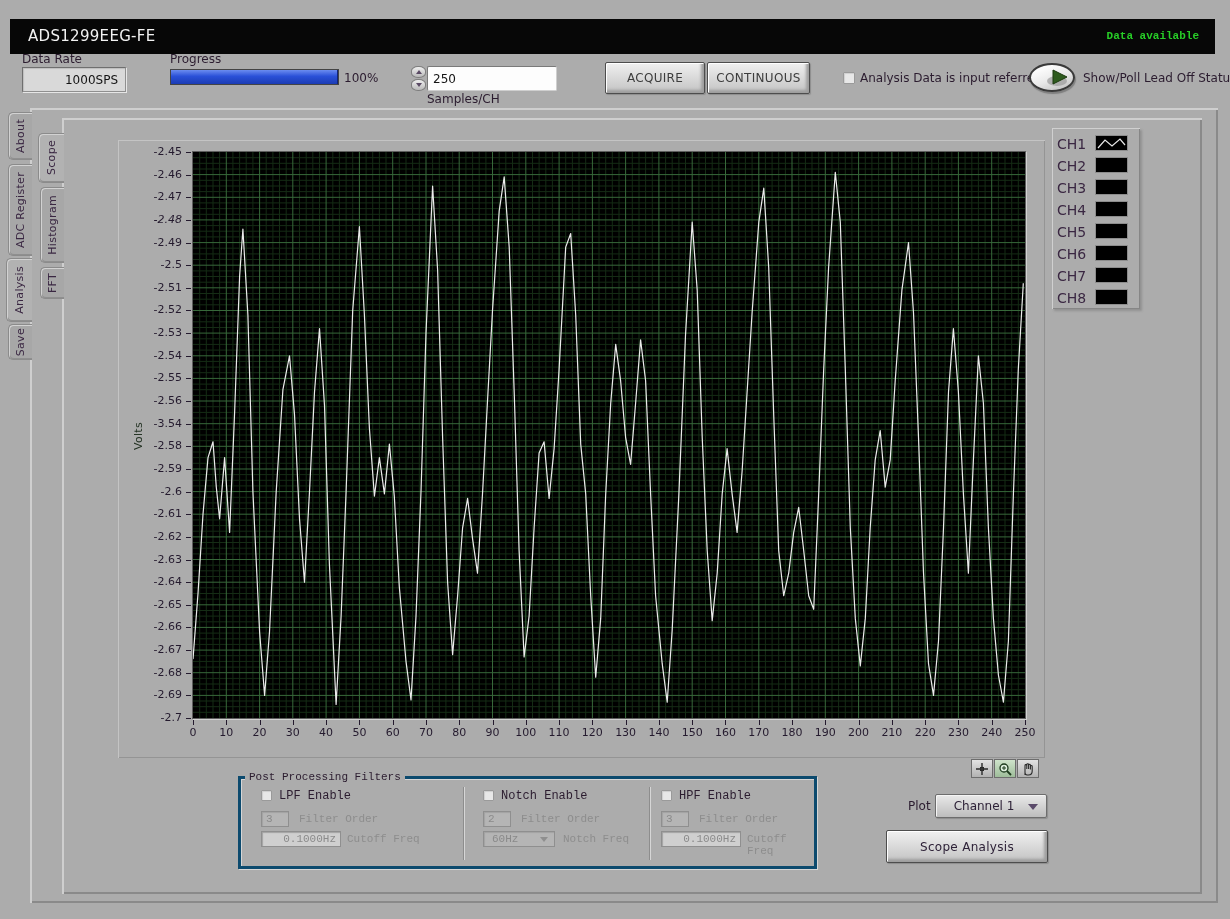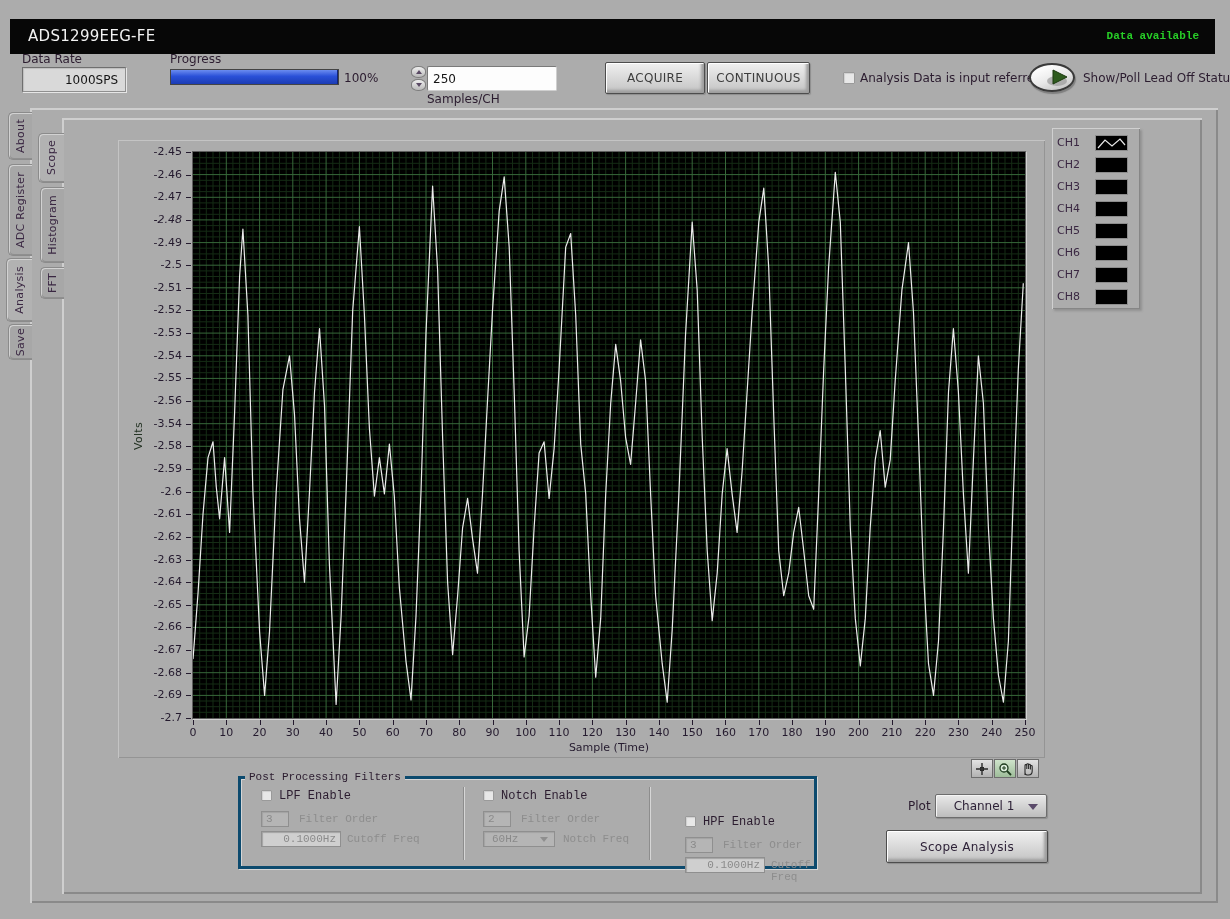--- a/index.html
+++ b/index.html
@@ -58,21 +58,21 @@
   .ytick-label{position:absolute;left:0;width:64px;text-align:right;font-size:11px;color:#241a2e;height:12px;line-height:12px;}
   .ytick-mark{position:absolute;left:68px;width:5px;height:1px;background:#241a2e;}
   .xtick-label{position:absolute;width:34px;text-align:center;font-size:11px;color:#241a2e;top:586px;}
   .xtick-mark{position:absolute;width:1px;height:5px;background:#241a2e;top:580px;}
   .xaxis-label{left:75px;top:601px;width:832px;text-align:center;font-size:11px;color:#241a2e;}
   .yaxis-label{left:14px;top:282px;font-size:11px;color:#223122;}
   
   .legend-panel{left:1052px;top:128px;width:88px;height:181px;background:#acacac;
     box-shadow:inset 1px 1px 0 #d0d0d0, inset -1px -1px 0 #868686, 2px 2px 2px #919191;}
   .legend-row{position:absolute;left:0;width:100%;height:22px;}
-  .legend-ch-label{position:absolute;left:5px;top:4px;font-size:11px;color:#3a2742;}
+  .legend-ch-label{position:absolute;left:5px;top:4px;font-size:14px;color:#3a2742;}
   .legend-swatch{position:absolute;left:43px;top:3px;width:33px;height:16px;background:#000;border:1px solid #8d8d8d;box-sizing:border-box;}
   
   .palette{left:971px;top:759px;height:20px;display:flex;gap:1px;}
   .pal-btn{width:22px;height:19px;background:linear-gradient(#e3e3e3,#b2b2b2);
     border:1px solid #6d6d6d;box-sizing:border-box;display:flex;align-items:center;justify-content:center;}
   .pal-btn.active{background:linear-gradient(#cfe3cb,#9ebd9a);}
   
   .filters-group{left:238px;top:776px;width:579px;height:93px;
     border:3px solid #0c4a6e;box-shadow:inset 1px 1px 0 #d6d6d6, 1px 1px 0 #d6d6d6;box-sizing:border-box;font-family:Liberation Mono, monospace;}
   .group-label{position:absolute;left:4px;top:-8px;background:#acacac;padding:0 4px;font-size:11px;color:#2b1c2f;}
@@ -270,21 +270,20 @@
       <span class="xtick-mark" style="left: 773.88px;"></span>
       <span class="xtick-label" style="left: 790.16px;">220</span>
       <span class="xtick-mark" style="left: 807.16px;"></span>
       <span class="xtick-label" style="left: 823.44px;">230</span>
       <span class="xtick-mark" style="left: 840.44px;"></span>
       <span class="xtick-label" style="left: 856.72px;">240</span>
       <span class="xtick-mark" style="left: 873.72px;"></span>
       <span class="xtick-label" style="left: 890px;">250</span>
       <span class="xtick-mark" style="left: 907px;"></span>
     </div>
-  <div class="abs xaxis-label">Sample (Time)</div>
   <div class="abs yaxis-label"><span class="vtext" style="color:#223122;">Volts</span></div>
 </div>
 
 <div class="abs legend-panel">
   <div class="legend-row" style="top:4px;">
     <span class="legend-ch-label">CH1</span>
     <span class="legend-swatch">
       <svg width="31" height="14" viewBox="0 0 31 14">
         <polyline points="2,11 9,3 16,9 24,2 29,8" fill="none" stroke="#e8e8e8" stroke-width="1.2"></polyline>
       </svg>
@@ -360,21 +359,21 @@
     <div class="abs en-label" style="left:20px;top:10px;">Notch Enable</div>
     <div class="abs dis-box" style="left:2px;top:32px;width:28px;height:16px;padding-left:4px;">2</div>
     <div class="abs dis-label" style="left:40px;top:34px;">Filter Order</div>
     <div class="abs dis-box" style="left:2px;top:52px;width:72px;height:16px;padding-left:8px;position:absolute;">
       <span>60Hz</span>
       <span class="combo-dis-tri"></span>
     </div>
     <div class="abs dis-label" style="left:82px;top:54px;">Notch Freq</div>
   </div>
 
-  <div class="filter-card" style="left:442px;width:158px;margin-top:26px;">
+  <div class="filter-card" style="left:418px;width:158px;">
     <div class="checkbox abs" style="left:2px;top:11px;width:11px;height:11px;"></div>
     <div class="abs en-label" style="left:20px;top:10px;">HPF Enable</div>
     <div class="abs dis-box" style="left:2px;top:32px;width:28px;height:16px;padding-left:4px;">3</div>
     <div class="abs dis-label" style="left:40px;top:34px;">Filter Order</div>
     <div class="abs dis-box light" style="left:2px;top:52px;width:80px;height:16px;justify-content:flex-end;padding-right:4px;">0.1000Hz</div>
     <div class="abs dis-label" style="left:88px;top:54px;">Cutoff Freq</div>
   </div>
 </div>
 
 <div class="abs ctl-label" style="left:908px;top:799px;">Plot</div>

